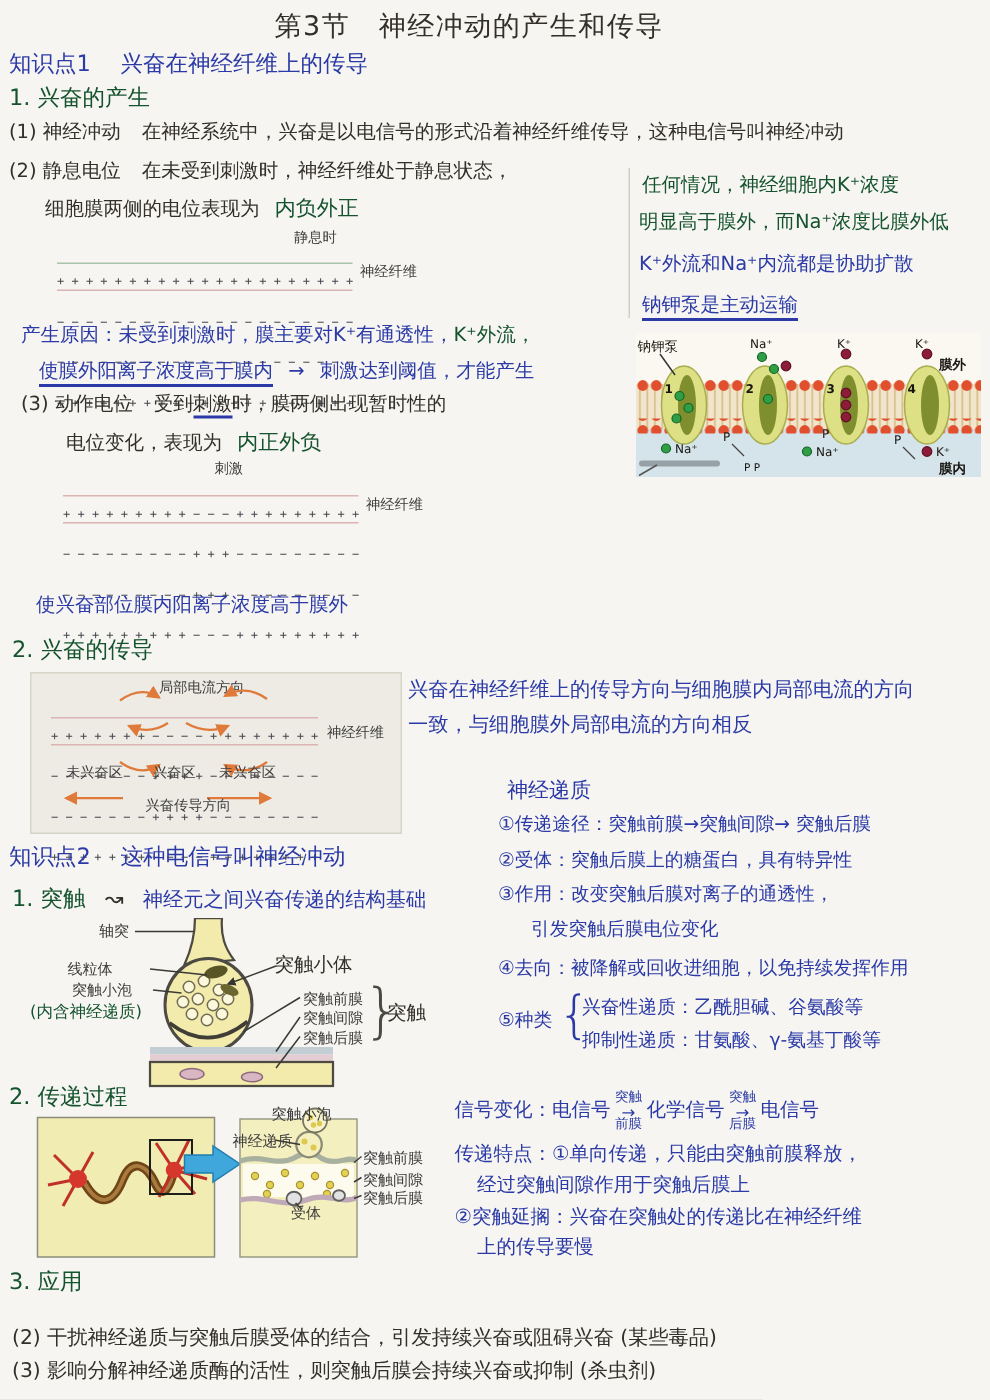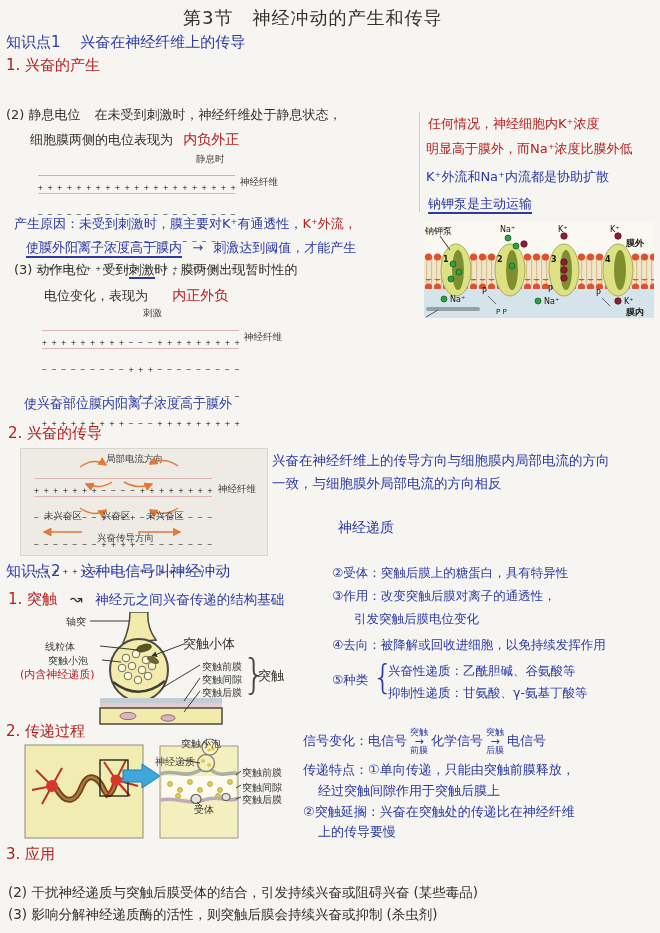--- a/index.html
+++ b/index.html
@@ -1,19 +1,19 @@
 <!DOCTYPE html>
 <html><head>
 <meta charset="utf-8">
 <style>
   html,body{margin:0;padding:0;background:#dcdcd8;}
   .page{position:relative;width:660px;height:933px;background:#f6f5f1;
         font-family:"DejaVu Sans",sans-serif;color:#2f2d28;overflow:hidden;}
   .t{position:absolute;white-space:nowrap;line-height:1.3;}
-  .blue{color:#2b3aa6}.red{color:#b91c1c}.ink{color:#33302a}.pr{color:#3d3d3d}
+  .blue{color:#2b3aa6}.red{color:#14532d}.ink{color:#33302a}.pr{color:#3d3d3d}
   .fs18{font-size:18px}.fs15{font-size:15px}.fs14{font-size:14px}.fs135{font-size:13.5px}
   .fs13{font-size:13px}.fs125{font-size:12.5px}.fs11{font-size:11px}.fs10{font-size:10px}.fs9{font-size:9.5px}
   .mem{position:absolute;font-family:"DejaVu Sans Mono",monospace;font-size:8px;line-height:9px;
        color:#42464d;white-space:pre;}
   .hline{position:absolute;height:0;border-top:1px solid #dcb4b4;}
   .vline{position:absolute;width:0;border-left:1px solid #cfcfc8;}
   .lab{margin-right:14px;}
   .ul-b{border-bottom:2px solid #2b3aa6;padding-bottom:1px;}
   .em-ul{border-bottom:2px solid #2b3aa6;}
   .panel{position:absolute;background:#edebe4;border:1px solid #d7d4ca;}
@@ -27,20 +27,23 @@
 </style>
 </head>
 <body>
 
 <div class="page">
 
   <div class="t ink fs18" style="left:183px;top:6px;letter-spacing:1px">第3节　神经冲动的产生和传导</div>
   <div class="t blue fs15" style="left:6px;top:33px">知识点1　 兴奋在神经纤维上的传导</div>
   <div class="t red fs15" style="left:6px;top:56px">1. 兴奋的产生</div>
 
+  <div class="t ink fs13" style="left:6px;top:81px">
+    <span class="lab">(1) 神经冲动</span><span>在神经系统中，兴奋是以电信号的形式沿着神经纤维传导，这种电信号叫神经冲动</span>
+  </div>
 
   <div class="t ink fs13" style="left:6px;top:107px">
     <span class="lab">(2) 静息电位</span><span>在未受到刺激时，神经纤维处于静息状态，</span>
   </div>
   <div class="t ink fs13" style="left:30px;top:130px">
     <span>细胞膜两侧的电位表现为</span>
     <span class="red fs14" style="margin-left:6px">内负外正</span>
   </div>
 
   <div class="t pr fs9" style="left:196px;top:153px">静息时</div>
@@ -67,21 +70,21 @@
     <span class="ul-b">使膜外阳离子浓度高于膜内</span>
     <span style="margin:0 6px">→</span>
     <span>刺激达到阈值，才能产生</span>
   </div>
 
   <div class="t ink fs13" style="left:14px;top:262px">
     <span class="lab">(3) 动作电位</span><span>受到</span><span class="em-ul">刺激</span><span>时，膜两侧出现暂时性的</span>
   </div>
   <div class="t ink fs13" style="left:44px;top:286px">
     <span>电位变化，表现为</span>
-    <span class="red fs14" style="margin-left:20px">内正外负</span>
+    <span class="red fs14" style="margin-left:6px">内正外负</span>
   </div>
 
   <svg style="left:424px;top:222px" width="230" height="96" viewBox="0 0 230 96">
     <defs>
       <pattern id="beads" width="9" height="10" patternUnits="userSpaceOnUse">
           <circle cx="4.5" cy="5" r="3.6" fill="#e1502e"></circle>
         </pattern>
       <pattern id="tails" width="5" height="26" patternUnits="userSpaceOnUse">
           <rect x="2" width="1.2" height="26" fill="#d8bf90"></rect>
         </pattern>
@@ -192,20 +195,21 @@
   </svg>
   <div class="t pr fs9" style="left:44px;top:510px">未兴奋区</div>
   <div class="t pr fs9" style="left:102px;top:510px">兴奋区</div>
   <div class="t pr fs9" style="left:146px;top:510px">未兴奋区</div>
   <div class="t pr fs9" style="left:97px;top:532px">兴奋传导方向</div>
 
   <div class="t blue fs135" style="left:272px;top:452px">兴奋在神经纤维上的传导方向与细胞膜内局部电流的方向</div>
   <div class="t blue fs135" style="left:272px;top:475px">一致，与细胞膜外局部电流的方向相反</div>
 
   <div class="t blue fs14" style="left:338px;top:518px">神经递质</div>
+  <div class="t blue fs125" style="left:332px;top:541px">①传递途径：突触前膜→突触间隙→ 突触后膜</div>
   <div class="t blue fs125" style="left:332px;top:565px">②受体：突触后膜上的糖蛋白，具有特异性</div>
   <div class="t blue fs125" style="left:332px;top:588px">③作用：改变突触后膜对离子的通透性，</div>
   <div class="t blue fs125" style="left:354px;top:611px">引发突触后膜电位变化</div>
   <div class="t blue fs125" style="left:332px;top:637px">④去向：被降解或回收进细胞，以免持续发挥作用</div>
   <div class="t blue fs125" style="left:332px;top:672px">⑤种类</div>
   <div class="t brace" style="left:372px;top:660px">{</div>
   <div class="t blue fs125" style="left:388px;top:663px">兴奋性递质：乙酰胆碱、谷氨酸等</div>
   <div class="t blue fs125" style="left:388px;top:685px">抑制性递质：甘氨酸、γ-氨基丁酸等</div>
 
   <div class="t blue fs15" style="left:6px;top:562px">知识点2　 这种电信号叫神经冲动</div>

